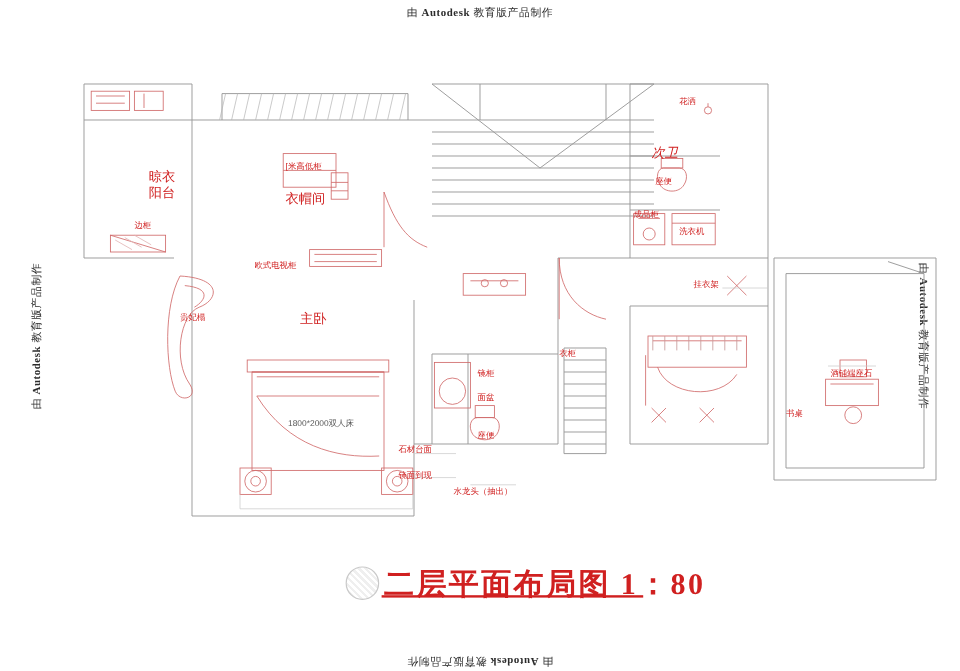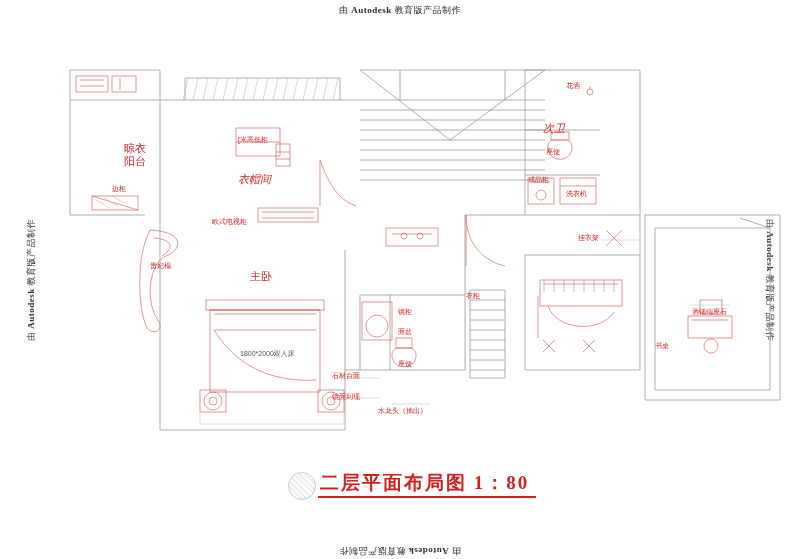--- a/index.html
+++ b/index.html
@@ -33,21 +33,21 @@
     white-space:nowrap;
     line-height:1.15;
   }
   .lbl.big{font-size:11px;font-family:"Liberation Serif",serif;}
   .lbl.gray{color:#555;}
 
   .title{
     position:absolute;
     left:320px;top:470px;
     font-family:"Liberation Serif", serif;
-    font-size:19px;
+    font-size:25px;
     font-weight:bold;
     color:#d02020;
     letter-spacing:2px;
     white-space:nowrap;
   }
   .title-underline{
     position:absolute;left:318px;top:496px;width:218px;height:2px;background:#d02020;
   }
   .title-mark{
     position:absolute;left:288px;top:472px;width:26px;height:26px;
@@ -275,22 +275,22 @@
   </g>
 
   <g stroke="#e2b6b6" stroke-width="0.7">
     <path d="M96,200 L110,208"></path>
     <path d="M104,198 L118,206"></path>
     <path d="M112,196 L126,204"></path>
   </g>
 </svg>
 
 <div class="lbl big" style="left:96px;top:142px;margin-left:28px;">晾衣<br>阳台</div>
-<div class="lbl big" style="left:238px;top:173px;font-style:italic;">衣帽间</div>
-<div class="lbl big" style="left:250px;top:270px;">主卧</div>
+<div class="lbl big" style="left:238px;top:160px;">衣帽间</div>
+<div class="lbl big" style="left:250px;top:260px;">主卧</div>
 <div class="lbl big" style="left:543px;top:122px;font-style:italic;">次卫</div>
 
 <div class="lbl" style="left:238px;top:136px;">[米高低柜</div>
 <div class="lbl" style="left:112px;top:185px;">边柜</div>
 <div class="lbl" style="left:212px;top:218px;">欧式电视柜</div>
 <div class="lbl" style="left:150px;top:262px;">贵妃榻</div>
 <div class="lbl" style="left:566px;top:82px;">花洒</div>
 <div class="lbl" style="left:546px;top:148px;">座便</div>
 <div class="lbl" style="left:528px;top:176px;">成品柜</div>
 <div class="lbl" style="left:566px;top:190px;">洗衣机</div>

